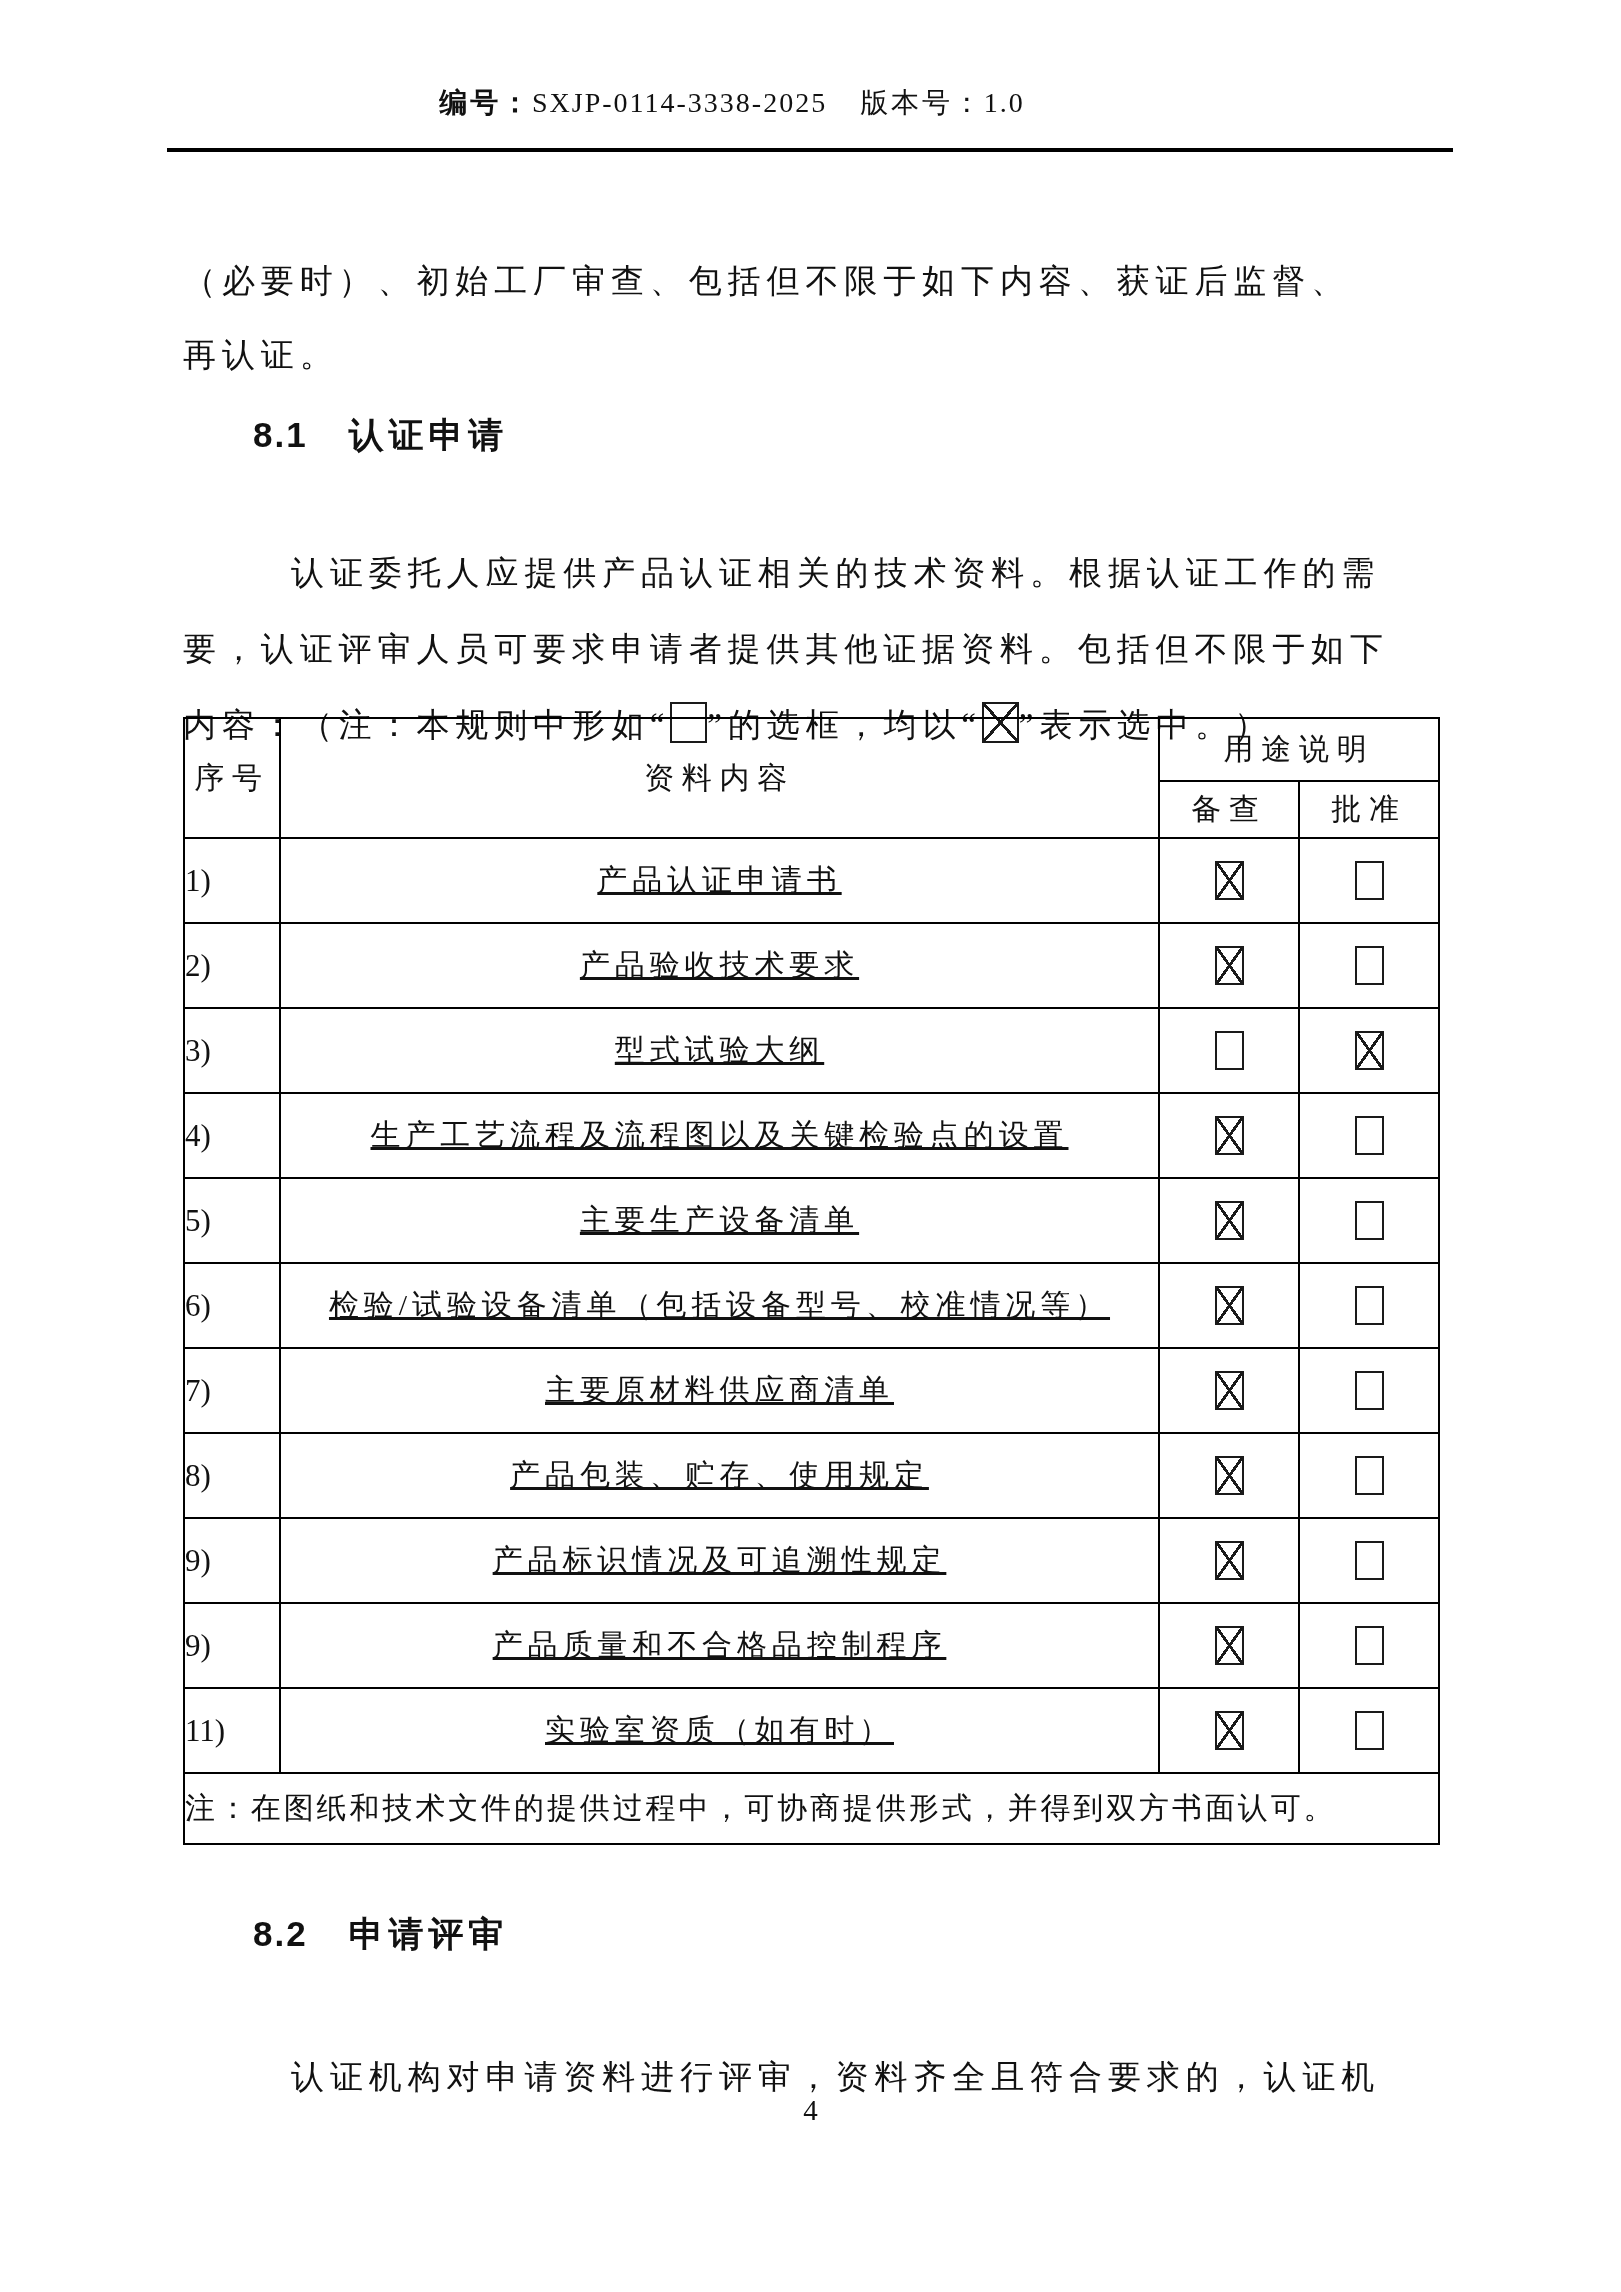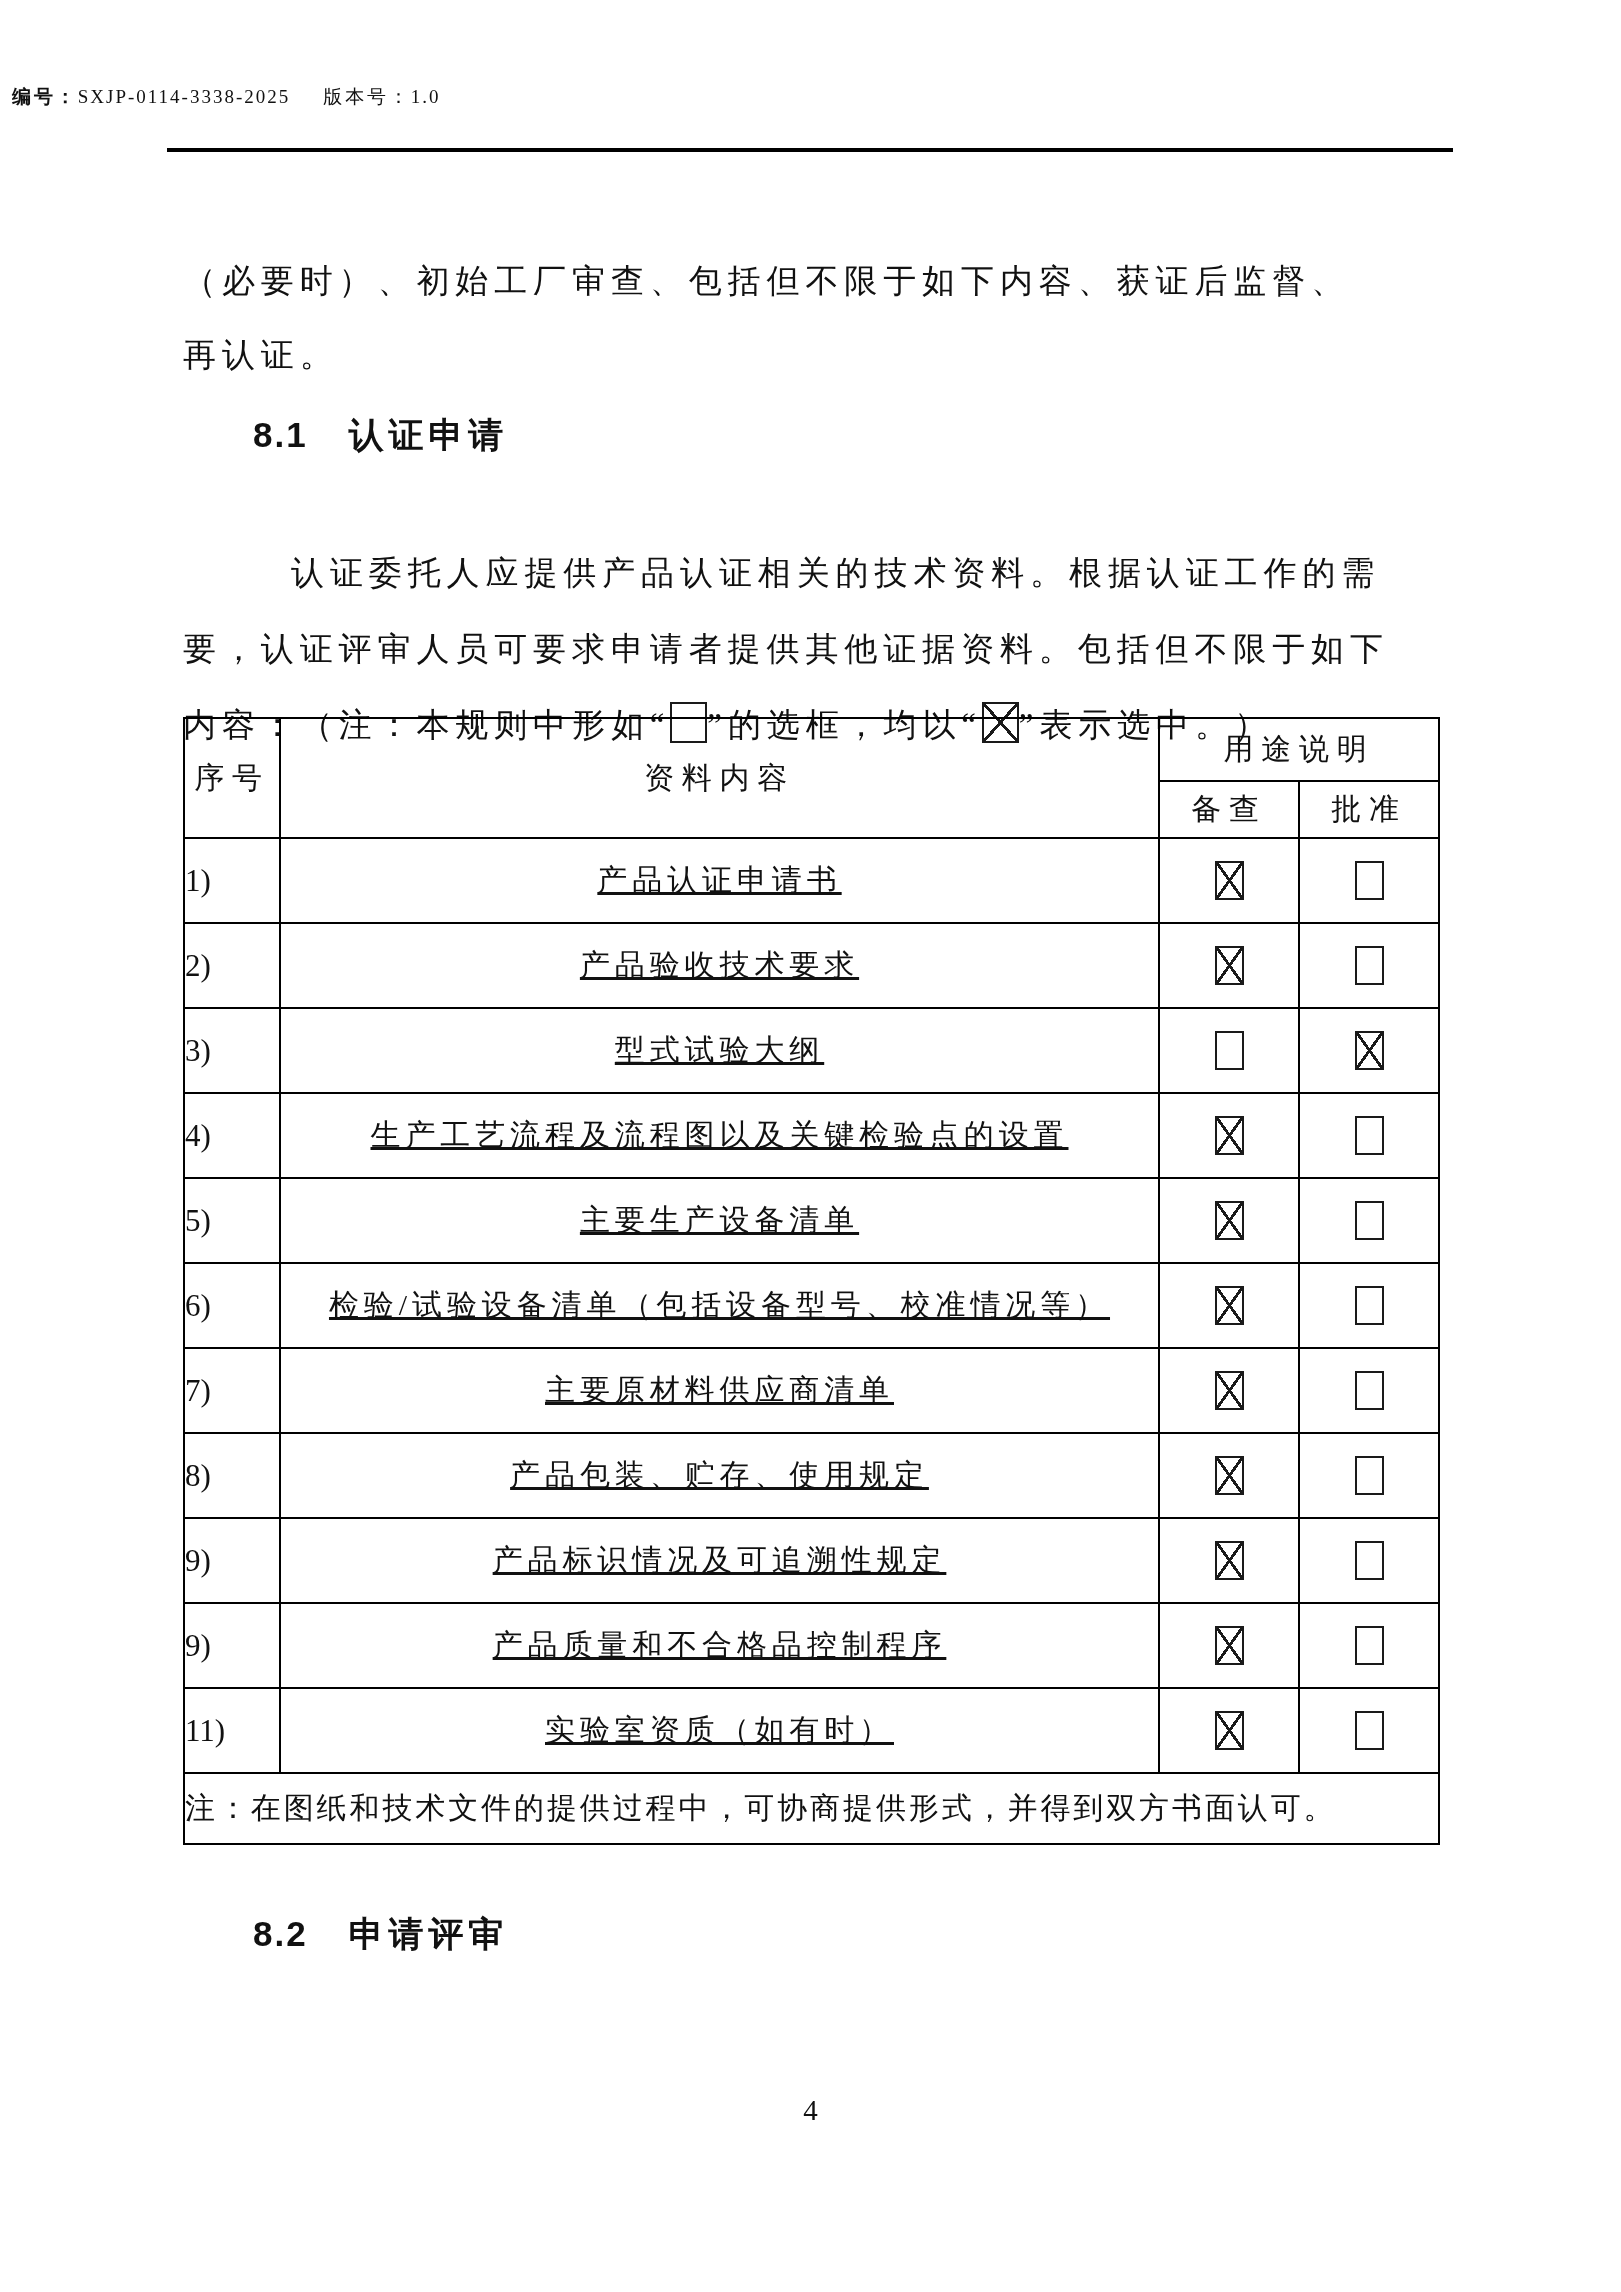--- a/index.html
+++ b/index.html
@@ -8,22 +8,22 @@
     width:1621px;height:2293px;
     margin:0 auto;
     background:#ffffff;
     font-family:"Liberation Serif","DejaVu Serif",serif;
     color:#111;
     overflow:hidden;
   }
   
   .hdr{
     position:absolute;top:84px;left:12px;right:169px;
-    text-align:left;
-    font-size:19px;
+    text-align:center;
+    font-size:28px;
     letter-spacing:2px;
     white-space:nowrap;
   }
   .hdr .lbl{font-family:"Liberation Sans","DejaVu Sans",sans-serif;font-weight:bold;letter-spacing:2.9px;}
   .hdr .ver-lbl{margin-left:33px;letter-spacing:2.9px;}
   .hdr-rule{
     position:absolute;top:148px;left:167px;width:1286px;height:3.9px;
     background:#000;
   }
   
@@ -234,17 +234,18 @@
       <tr class="nrow">
         <td class="note" colspan="4">注：在图纸和技术文件的提供过程中，可协商提供形式，并得到双方书面认可。</td>
       </tr>
     </tbody>
   </table>
 
   <div class="heading h82">
     <span class="num">8.2</span><span>申请评审</span>
   </div>
 
+  <p class="para p-review">认证机构对申请资料进行评审，资料齐全且符合要求的，认证机</p>
 
   <div class="pageno">4</div>
 
 </div>
 
 
 </body></html>

